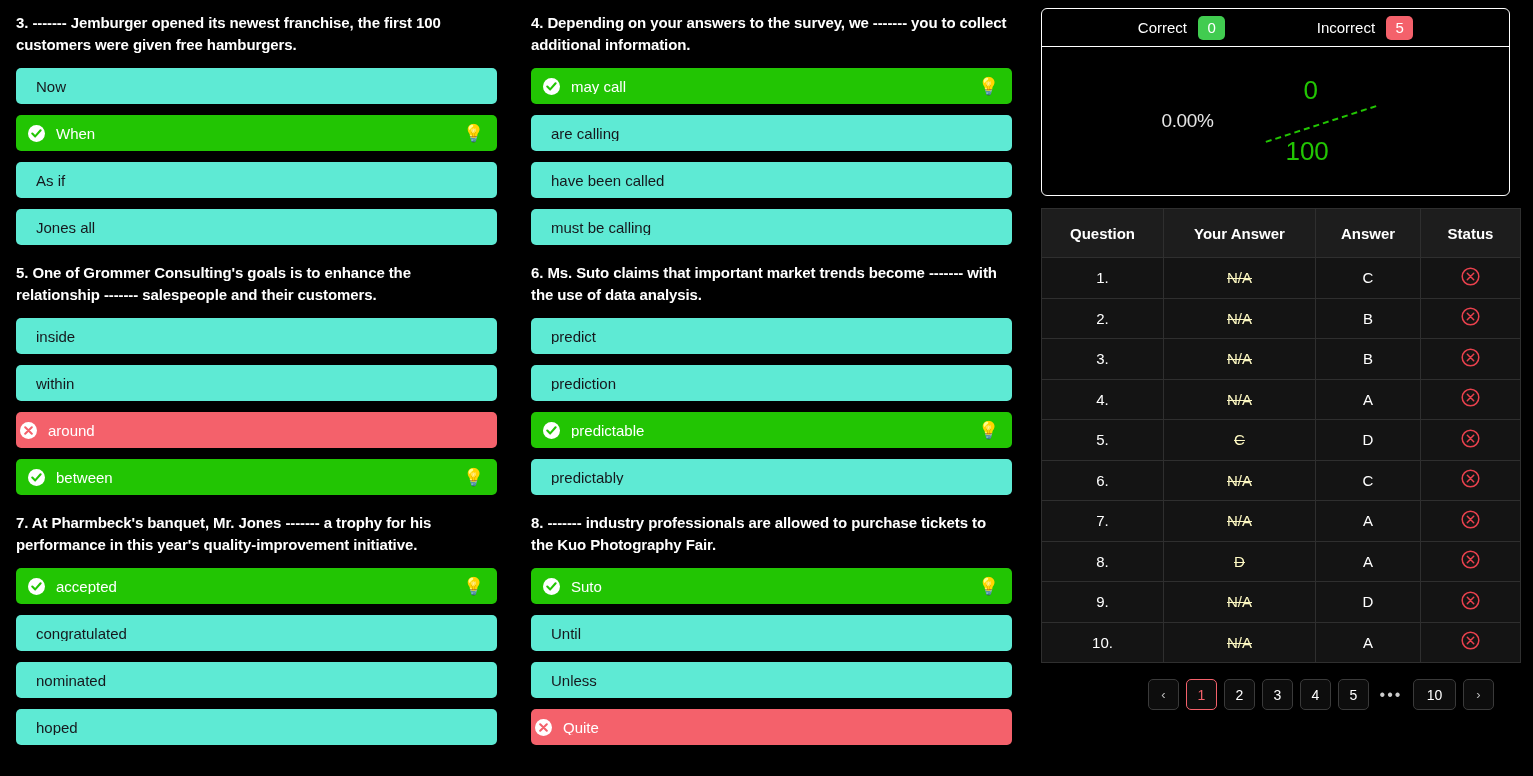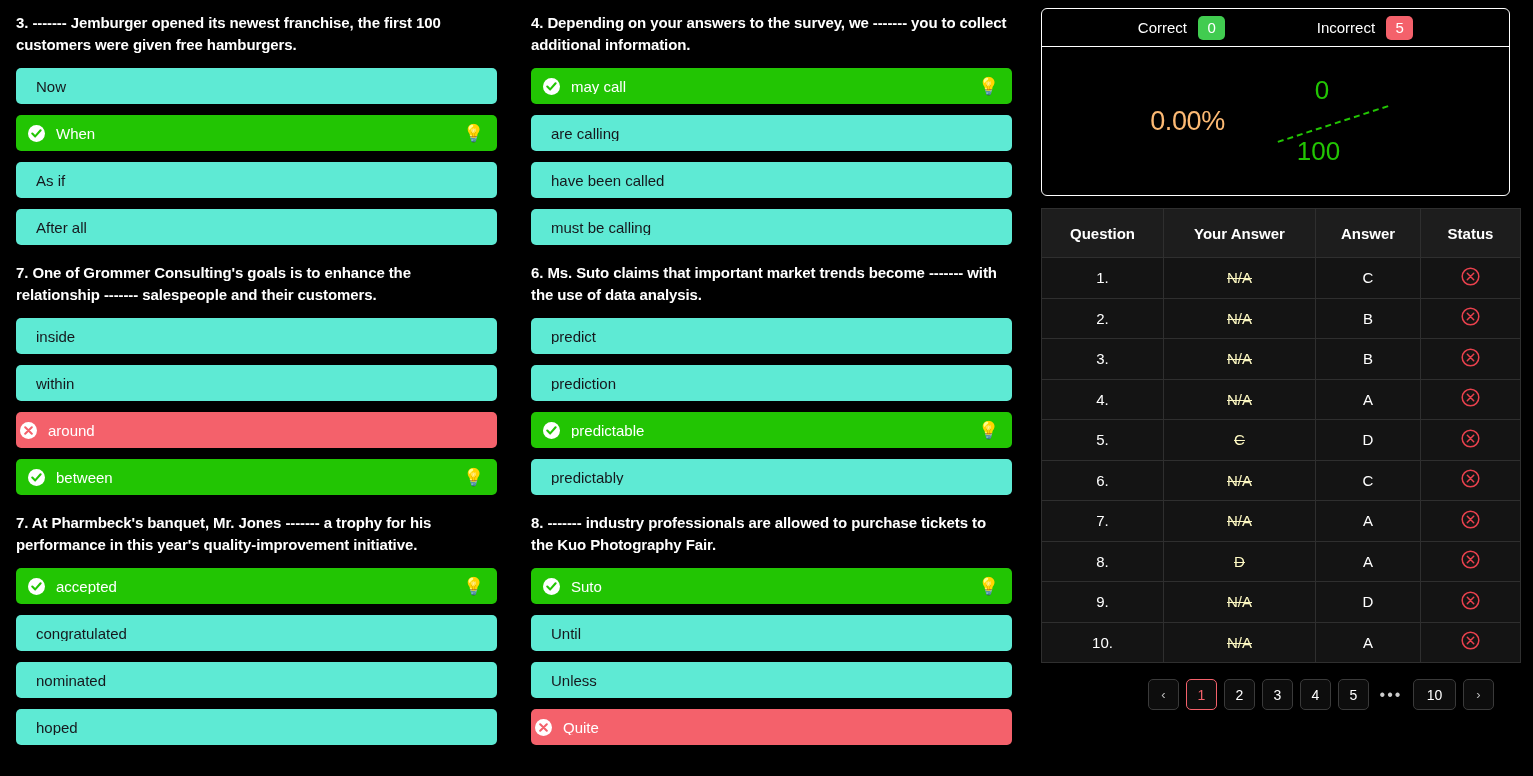--- a/index.html
+++ b/index.html
@@ -131,22 +131,22 @@
 
   .score-body {
     height: 148px;
     display: flex;
     align-items: center;
     justify-content: center;
     gap: 46px;
     position: relative;
   }
   .percent {
-    color: #fdba74;
-    font-size: 27px;
+    color: #e5e5e5;
+    font-size: 19px;
     letter-spacing: -0.4px;
   }
   .fraction {
     position: relative;
     width: 130px;
     height: 92px;
   }
   .frac-num {
     position: absolute;
     left: 44px; top: 0px;
@@ -259,21 +259,21 @@
                 <path d="M1.3 5.6 L4.2 8.4 L9.6 2.3" stroke="#22c503" stroke-width="2.1" fill="none" stroke-linecap="round" stroke-linejoin="round"></path>
               </svg>
             </span>
             <span class="opt-label">When</span>
             <span class="bulb">💡</span>
           </div>
           <div class="option">
             <span class="opt-label">As if</span>
           </div>
           <div class="option">
-            <span class="opt-label">After all</span>
+            <span class="opt-label">Jones all</span>
           </div>
         </div>
       </div>
       <div class="question-block">
         <div class="question-text">4. Depending on your answers to the survey, we ------- you to collect additional information.</div>
         <div class="options">
           <div class="option correct">
             <span class="opt-mark">
               <svg width="11" height="11" viewBox="0 0 11 11">
                 <path d="M1.3 5.6 L4.2 8.4 L9.6 2.3" stroke="#22c503" stroke-width="2.1" fill="none" stroke-linecap="round" stroke-linejoin="round"></path>
@@ -287,21 +287,21 @@
           </div>
           <div class="option">
             <span class="opt-label">have been called</span>
           </div>
           <div class="option">
             <span class="opt-label">must be calling</span>
           </div>
         </div>
       </div>
       <div class="question-block">
-        <div class="question-text">7. One of Grommer Consulting's goals is to enhance the relationship ------- salespeople and their customers.</div>
+        <div class="question-text">5. One of Grommer Consulting's goals is to enhance the relationship ------- salespeople and their customers.</div>
         <div class="options">
           <div class="option">
             <span class="opt-label">inside</span>
           </div>
           <div class="option">
             <span class="opt-label">within</span>
           </div>
           <div class="option incorrect">
             <span class="opt-mark">
               <svg width="9" height="9" viewBox="0 0 9 9">

